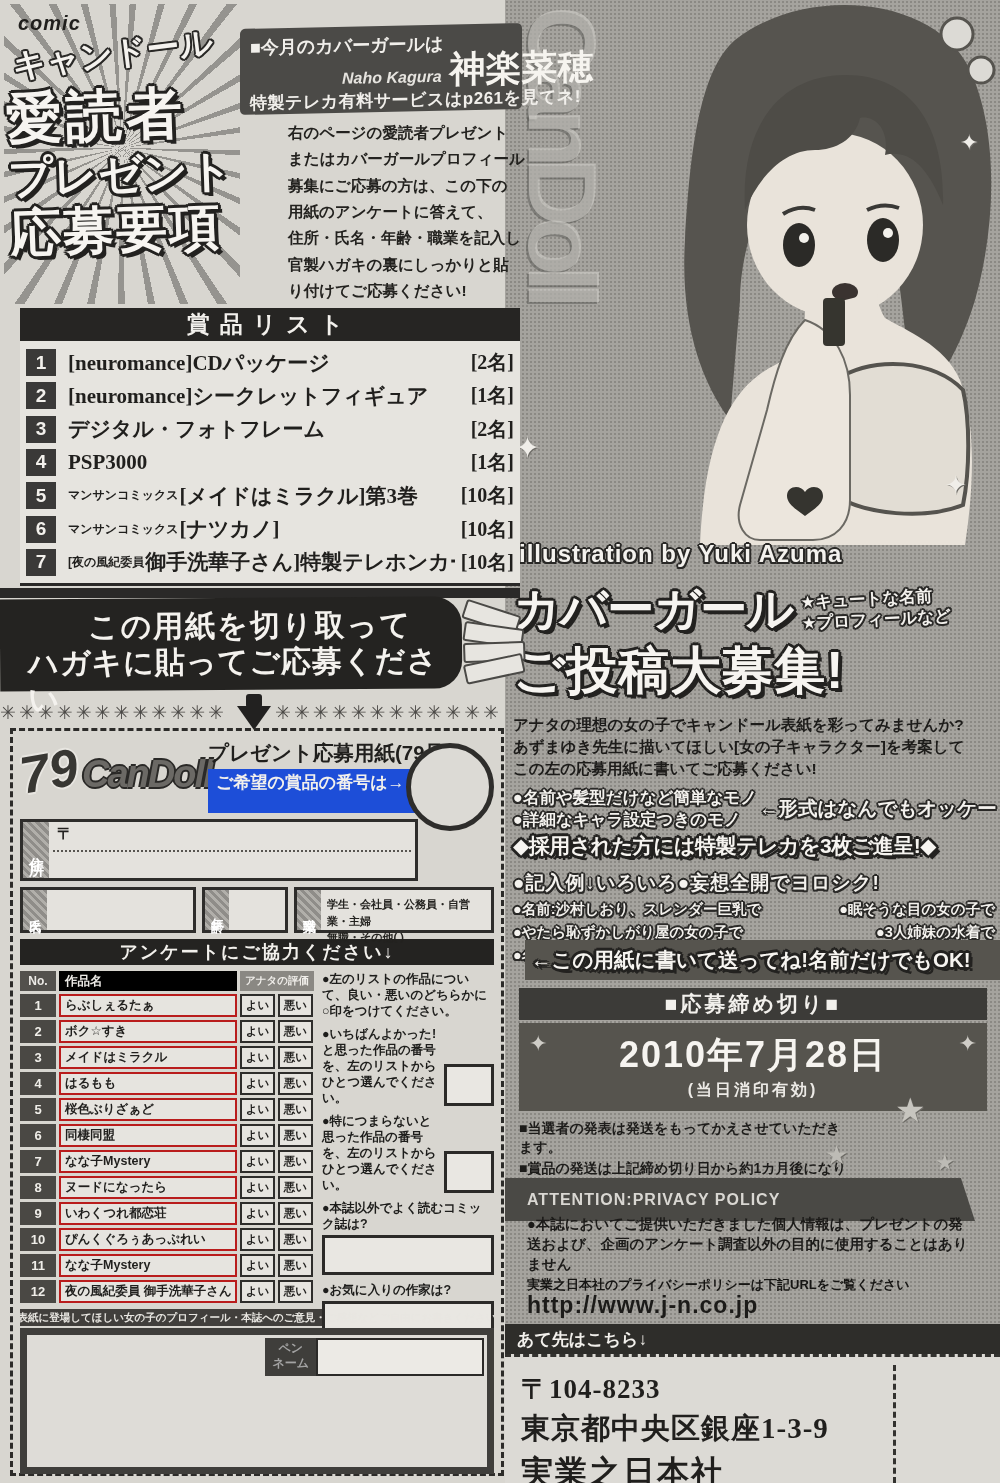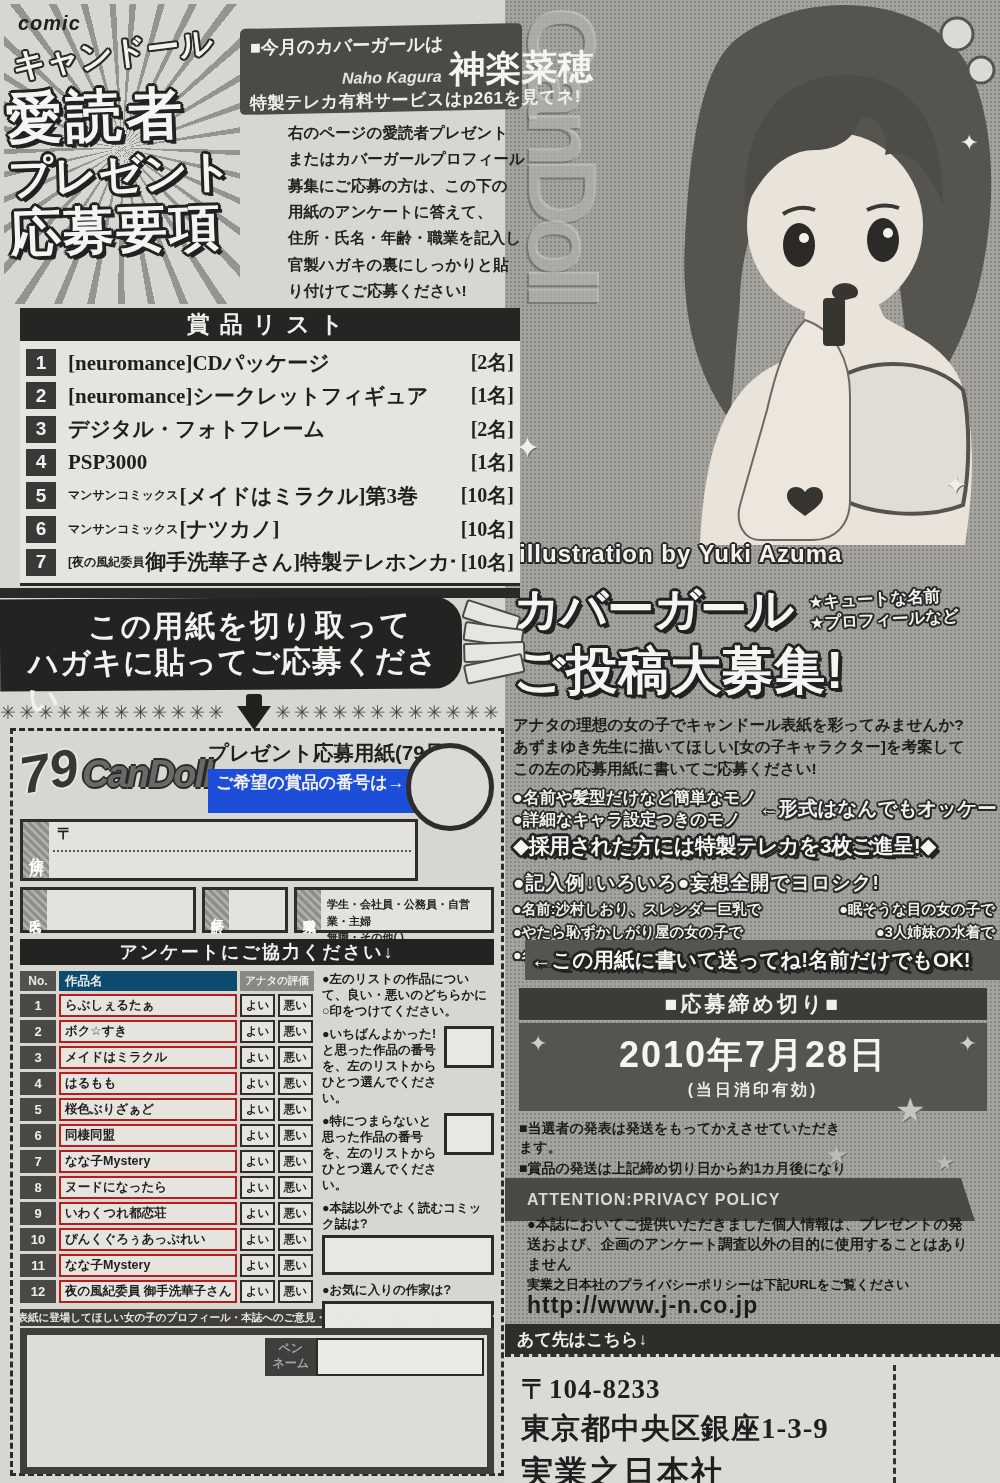--- a/index.html
+++ b/index.html
@@ -111,32 +111,32 @@
   .job-box { flex:1; }
   .job-text { font-size:11px; font-weight:bold; padding:6px 4px 0 6px; line-height:1.5; color:#23221f; }
 
   .survey-banner { margin-top:6px; height:26px; background:#242321; color:#f2f0ec; font-size:18px; font-weight:bold;
     display:flex; align-items:center; justify-content:center; letter-spacing:2px; }
 
   .survey-wrap { margin-top:6px; display:flex; gap:8px; height:332px; }
   .stable { width:294px; flex:none; }
   .shead { display:flex; gap:3px; height:20px; margin-bottom:3px; }
   .shead .hno { width:36px; background:#53514d; color:#eceae6; font-size:12px; font-weight:bold; display:flex; align-items:center; justify-content:center; }
-  .shead .htitle { width:178px; background:#0c4a6e; color:#eceae6; font-size:12.5px; font-weight:bold; display:flex; align-items:center; padding-left:6px; }
+  .shead .htitle { width:178px; background:#000000; color:#eceae6; font-size:12.5px; font-weight:bold; display:flex; align-items:center; padding-left:6px; }
   .shead .hrating { flex:1; background:#8a8883; color:#f0eeea; font-size:10.5px; font-weight:bold; display:flex; align-items:center; justify-content:center; }
   .srow { display:flex; gap:3px; height:23px; margin-bottom:3px; }
   .sno { width:36px; background:#4a4844; color:#f0eee9; font-size:13px; font-weight:bold; display:flex; align-items:center; justify-content:center; flex:none; }
   .stitle { width:178px; background:#e6e4df; border:2px solid #b91c1c; font-size:12.5px; font-weight:bold;
     display:flex; align-items:center; padding-left:4px; white-space:nowrap; overflow:hidden; flex:none; }
   .sgood,.sbad { width:35px; background:#e6e4df; border:2px solid #2e2d2b; font-size:11.5px; font-weight:bold;
     display:flex; align-items:center; justify-content:center; flex:none; }
 
   .questions { flex:1; font-size:12.5px; font-weight:bold; line-height:1.28; color:#1d1d1b; }
   .qitem { margin-bottom:7px; }
-  .qflex { display:flex; gap:4px; }
+  .qflex { display:flex; align-items:flex-end; gap:4px; }
   .qflex p { flex:1; }
   .qbox-sm { width:50px; height:42px; border:3px solid #2b2a28; background:#e9e7e2; flex:none; }
   .qbox-wide { width:100%; height:40px; border:3px solid #2b2a28; background:#e9e7e2; margin-top:3px; }
   .qbox-tall { width:100%; height:68px; border:3px solid #2b2a28; background:#e9e7e2; margin-top:3px; }
 
   .comment-bar { margin-top:6px; height:17px; background:#413f3c; color:#e8e6e1; font-size:10.5px; font-weight:bold;
     display:flex; align-items:center; justify-content:center; white-space:nowrap; overflow:hidden; }
   .comment-box { margin-top:2px; height:146px; border:7px solid #3f3e3b; background:#dedcd7; position:relative; }
   .penname { position:absolute; top:3px; right:3px; display:flex; }
   .pen-label { background:#3f3e3b; color:#a3a3a3; font-size:12px; font-weight:bold; padding:3px 7px;
@@ -145,21 +145,21 @@
 
   
   .right-panel { position:absolute; left:505px; top:0; width:495px; height:1332px; overflow:hidden; }
   .illustration { position:absolute; left:0; top:0; width:495px; height:545px; }
   .watermark { position:absolute; left:2px; top:6px; writing-mode:vertical-rl; text-orientation:sideways;
     font-size:96px; font-weight:bold; letter-spacing:-10px; color:rgba(213,211,205,.55);
     text-shadow:2px 2px 0 rgba(80,79,76,.45); }
   .credit { position:absolute; left:14px; top:540px; font-size:24px; font-weight:bold; letter-spacing:1px; white-space:nowrap; }
 
   .recruit { position:absolute; left:8px; top:578px; width:482px; }
-  .r-headrow { display:flex; align-items:flex-start; gap:16px; }
+  .r-headrow { display:flex; align-items:flex-start; gap:8px; }
   .r-heading { font-size:47px; font-weight:bold; letter-spacing:-1px; white-space:nowrap; }
   .r-stars { margin-top:10px; font-size:16.5px; font-weight:bold; line-height:1.3; white-space:nowrap; transform:rotate(-3deg); }
   .r-heading2 { font-size:51px; font-weight:bold; letter-spacing:1px; white-space:nowrap; margin-top:-4px; }
   .r-pitch { margin-top:8px; font-size:15.5px; font-weight:bold; line-height:1.42; color:#1d1c1a; }
   .r-pitch div { white-space:nowrap; }
   .r-bulletrow { display:flex; align-items:center; margin-top:6px; }
   .r-bullets { font-size:16.5px; font-weight:bold; line-height:1.35; white-space:nowrap; }
   .r-format { font-size:19.5px; font-weight:bold; white-space:nowrap; margin-left:2px; }
   .r-reward { margin-top:1px; font-size:21px; font-weight:bold; white-space:nowrap; letter-spacing:-.5px; }
   .r-exhead { margin-top:10px; font-size:19px; font-weight:bold; white-space:nowrap; letter-spacing:1px; }

